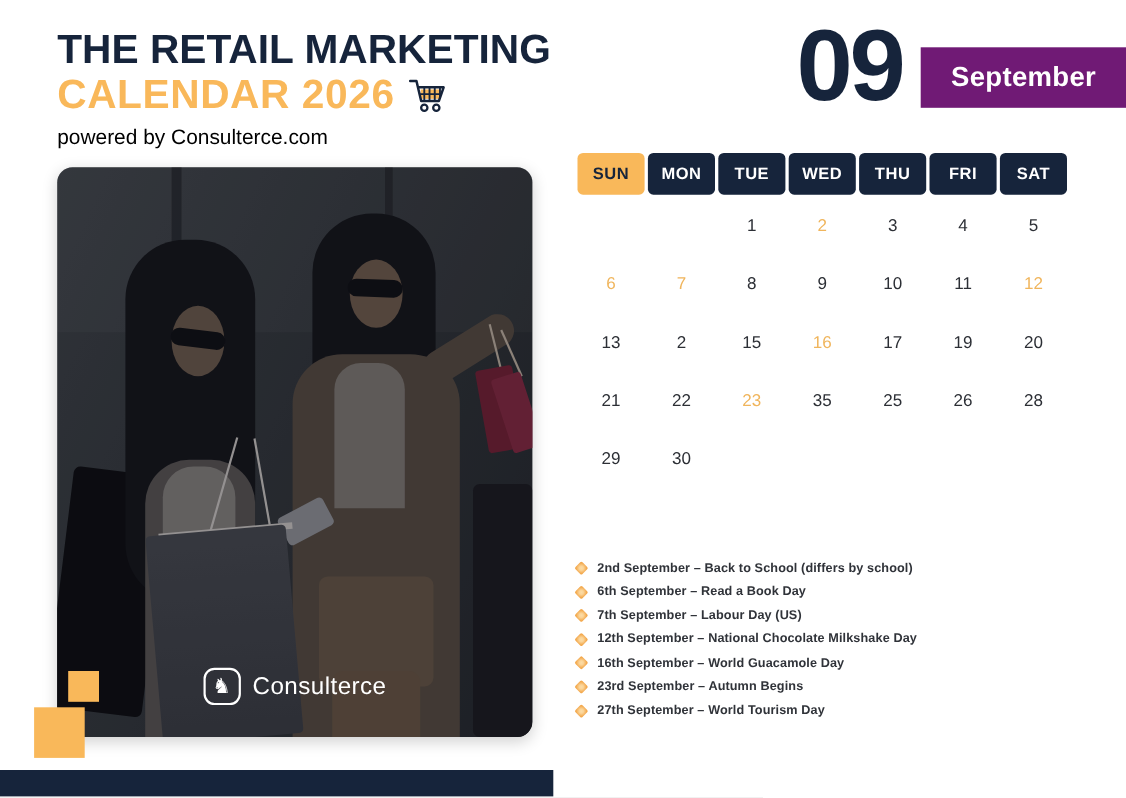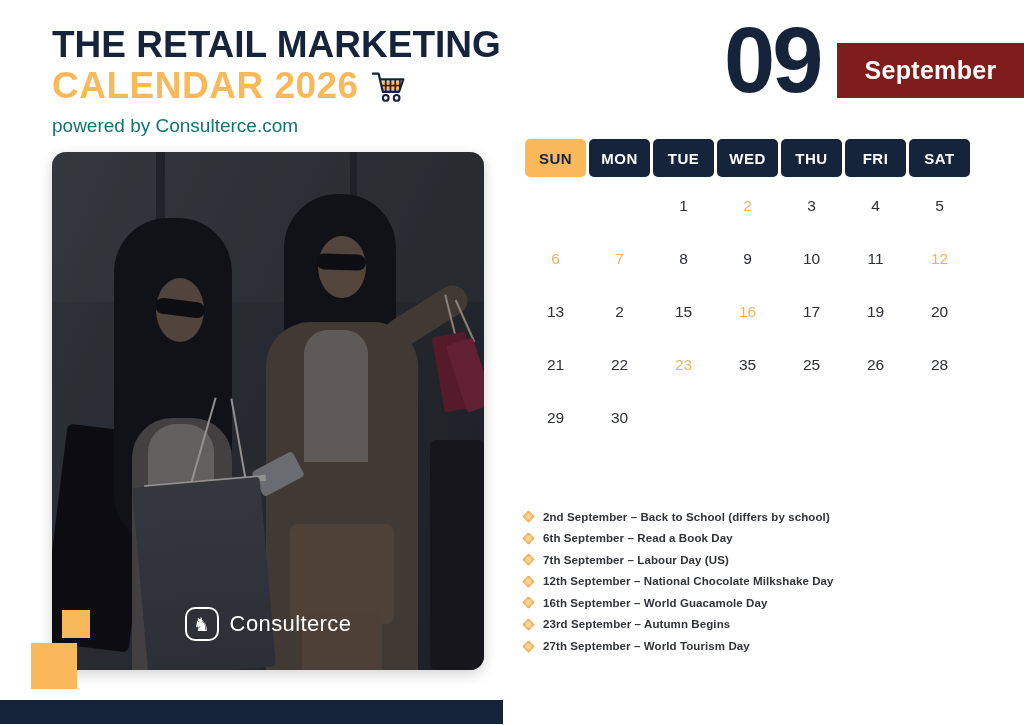--- a/index.html
+++ b/index.html
@@ -6,28 +6,28 @@
   .page{
     position:relative;width:1024px;height:725px;background:#ffffff;
     overflow:hidden;font-family:"Liberation Sans",sans-serif;margin:0 auto;
   }
   
   .title-block{position:absolute;left:52px;top:24px;}
   .title1{font-size:37px;font-weight:600;color:#16243B;line-height:42px;letter-spacing:0px;}
   .title2-row{display:flex;align-items:center;gap:12px;line-height:40px;}
   .title2{font-size:37px;font-weight:800;color:#F9B85A;letter-spacing:0.5px;}
   .cart{width:38px;height:34px;margin-top:2px;}
-  .powered{font-size:19px;color:#0f766e;margin-top:9px;}
+  .powered{font-size:19px;color:#000000;margin-top:9px;}
   .month-number{
     position:absolute;left:724px;top:14px;font-size:92px;font-weight:800;
     color:#16243B;letter-spacing:-3px;line-height:1;
   }
   .month-badge{
     position:absolute;left:837px;top:43px;width:187px;height:55px;
-    background:#7f1d1d;color:#ffffff;font-size:25px;font-weight:700;
+    background:#701a75;color:#ffffff;font-size:25px;font-weight:700;
     display:flex;align-items:center;justify-content:center;letter-spacing:0.3px;
   }
   
   .photo{
     position:absolute;left:52px;top:152px;width:432px;height:518px;
     border-radius:14px;overflow:hidden;
     background:linear-gradient(115deg,#41464a 0%,#34393d 45%,#24282c 100%);
     box-shadow:0 4px 14px rgba(0,0,0,0.18);
   }
   .photo *{position:absolute;}

